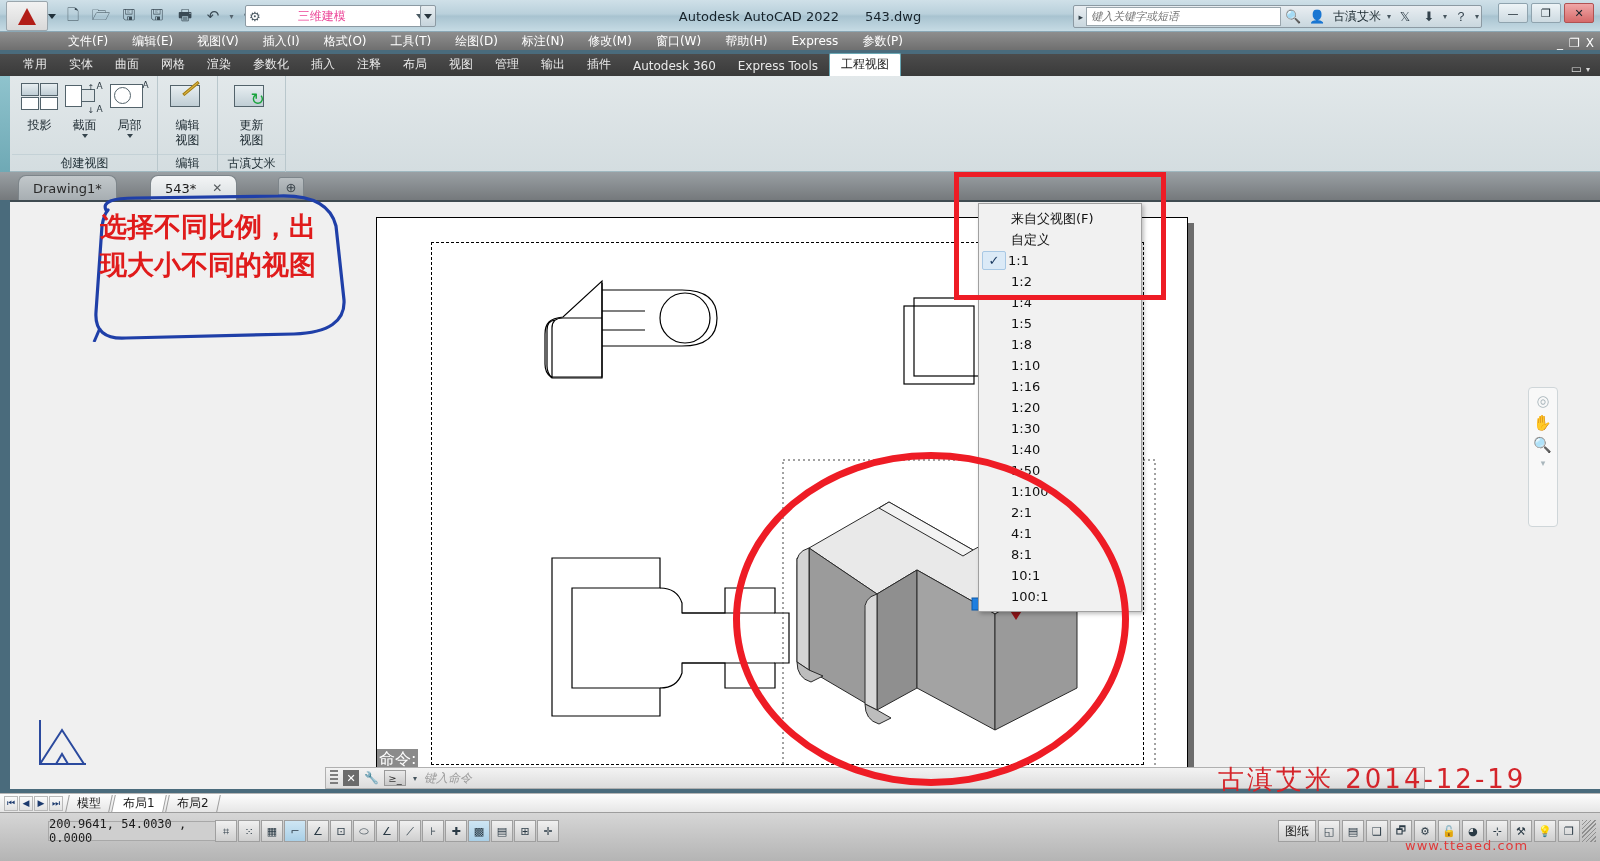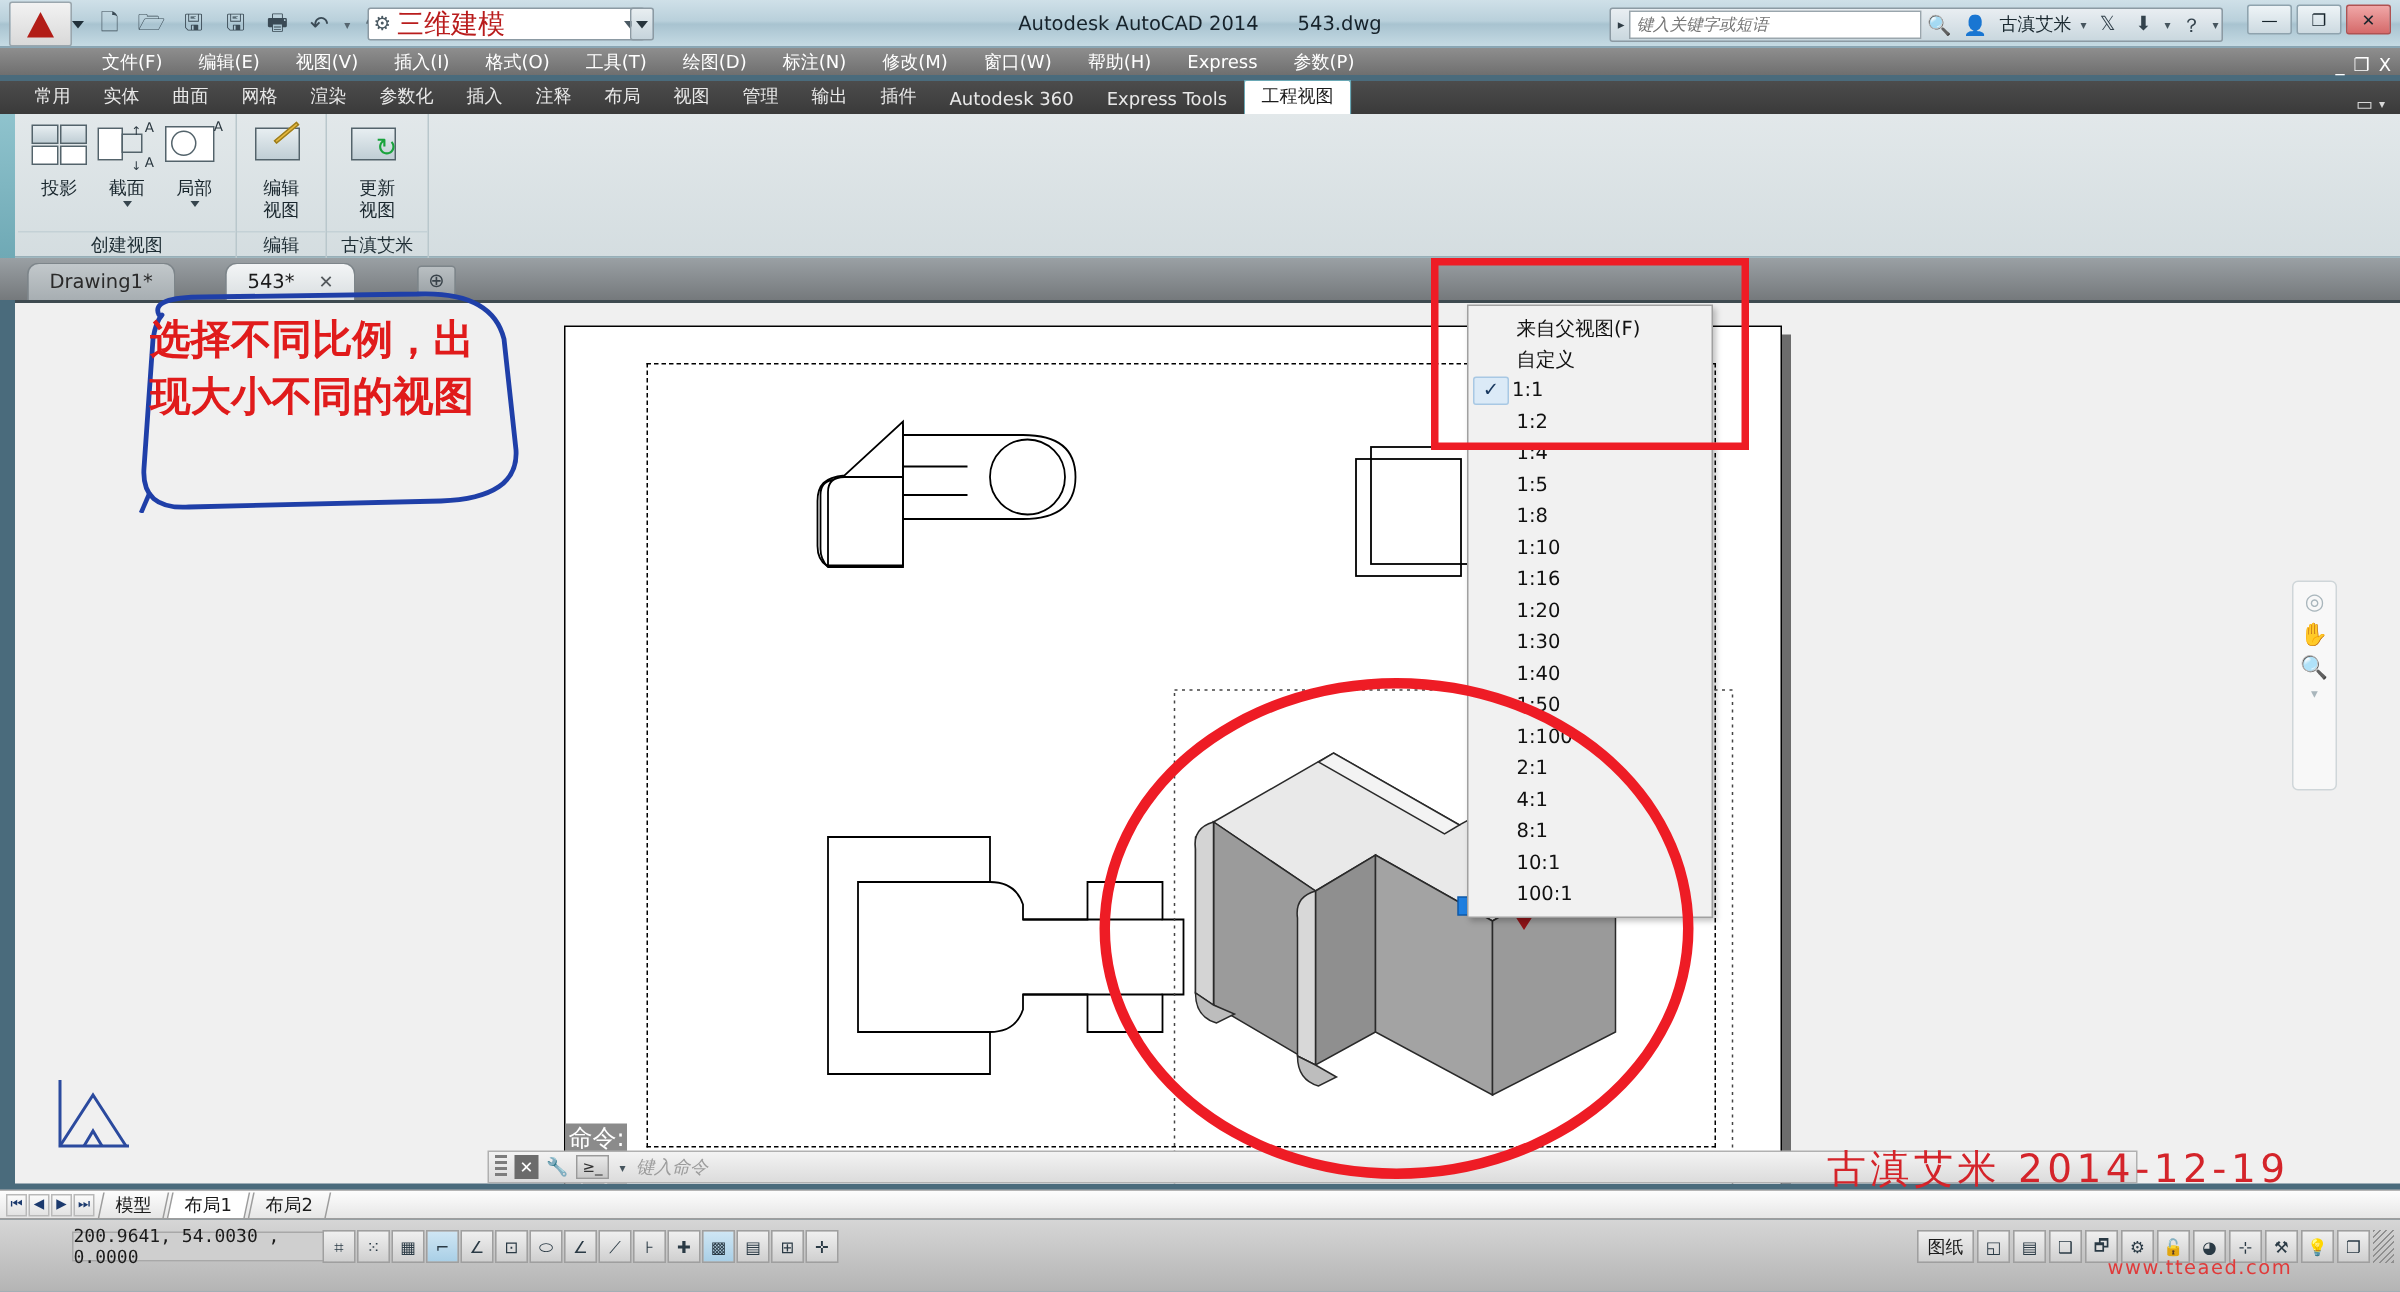--- a/index.html
+++ b/index.html
@@ -37,21 +37,21 @@
     width: 26px; height: 24px; display: flex; align-items: center; justify-content: center;
     font-size: 15px; color: #3a4a55;
   }
   .qat-sep { width: 7px; height: 24px; display: flex; align-items: center; justify-content: center; font-size: 8px; color:#56656f;}
   .wsbox {
     position: absolute; left: 245px; top: 5px; width: 185px; height: 22px;
     background: #fff; border: 1px solid #8c9aa3; border-radius: 2px;
     display: flex; align-items: center; padding-left: 3px; gap: 4px;
   }
   .wsbox .gear { font-size: 13px; color: #4b5a63; }
-  .wsbox .wslabel { font-size: 18px; color: #b91c1c; }
+  .wsbox .wslabel { font-size: 12px; color: #ec4899; margin-left: 33px; }
   .wsbox .wsarrow {
     position: absolute; right: 5px; top: 8px; width: 0; height: 0;
     border-left: 4px solid transparent; border-right: 4px solid transparent; border-top: 5px solid #4b5a63;
   }
   .wsbox2 {
     position: absolute; left: 420px; top: 5px; width: 16px; height: 22px;
     background: linear-gradient(to bottom,#e8eef1,#c6d4dc); border:1px solid #8c9aa3; border-radius:2px;
     display:flex;align-items:center;justify-content:center;
   }
   .wsbox2 i { width:0;height:0;border-left:4px solid transparent;border-right:4px solid transparent;border-top:5px solid #27343c; display:block;}
@@ -310,21 +310,21 @@
     <div class="wsbox">
       <span class="gear">⚙</span>
       <span class="wslabel">三维建模</span>
       <span class="wsarrow"></span>
     </div>
     <div class="wsbox2">
         <i></i>
       </div>
 
     <div class="apptitle">
-      <span>Autodesk AutoCAD 2014</span>
+      <span>Autodesk AutoCAD 2022</span>
       <span>543.dwg</span>
     </div>
 
     <div class="searchwrap">
       <span class="search-caret">▸</span>
       <input class="search-input" placeholder="键入关键字或短语" style="">
       <span class="sb-icon">🔍</span>
       <span class="sb-icon">👤</span>
       <span class="sb-user">古滇艾米</span>
       <span class="tiny-caret">▾</span>

